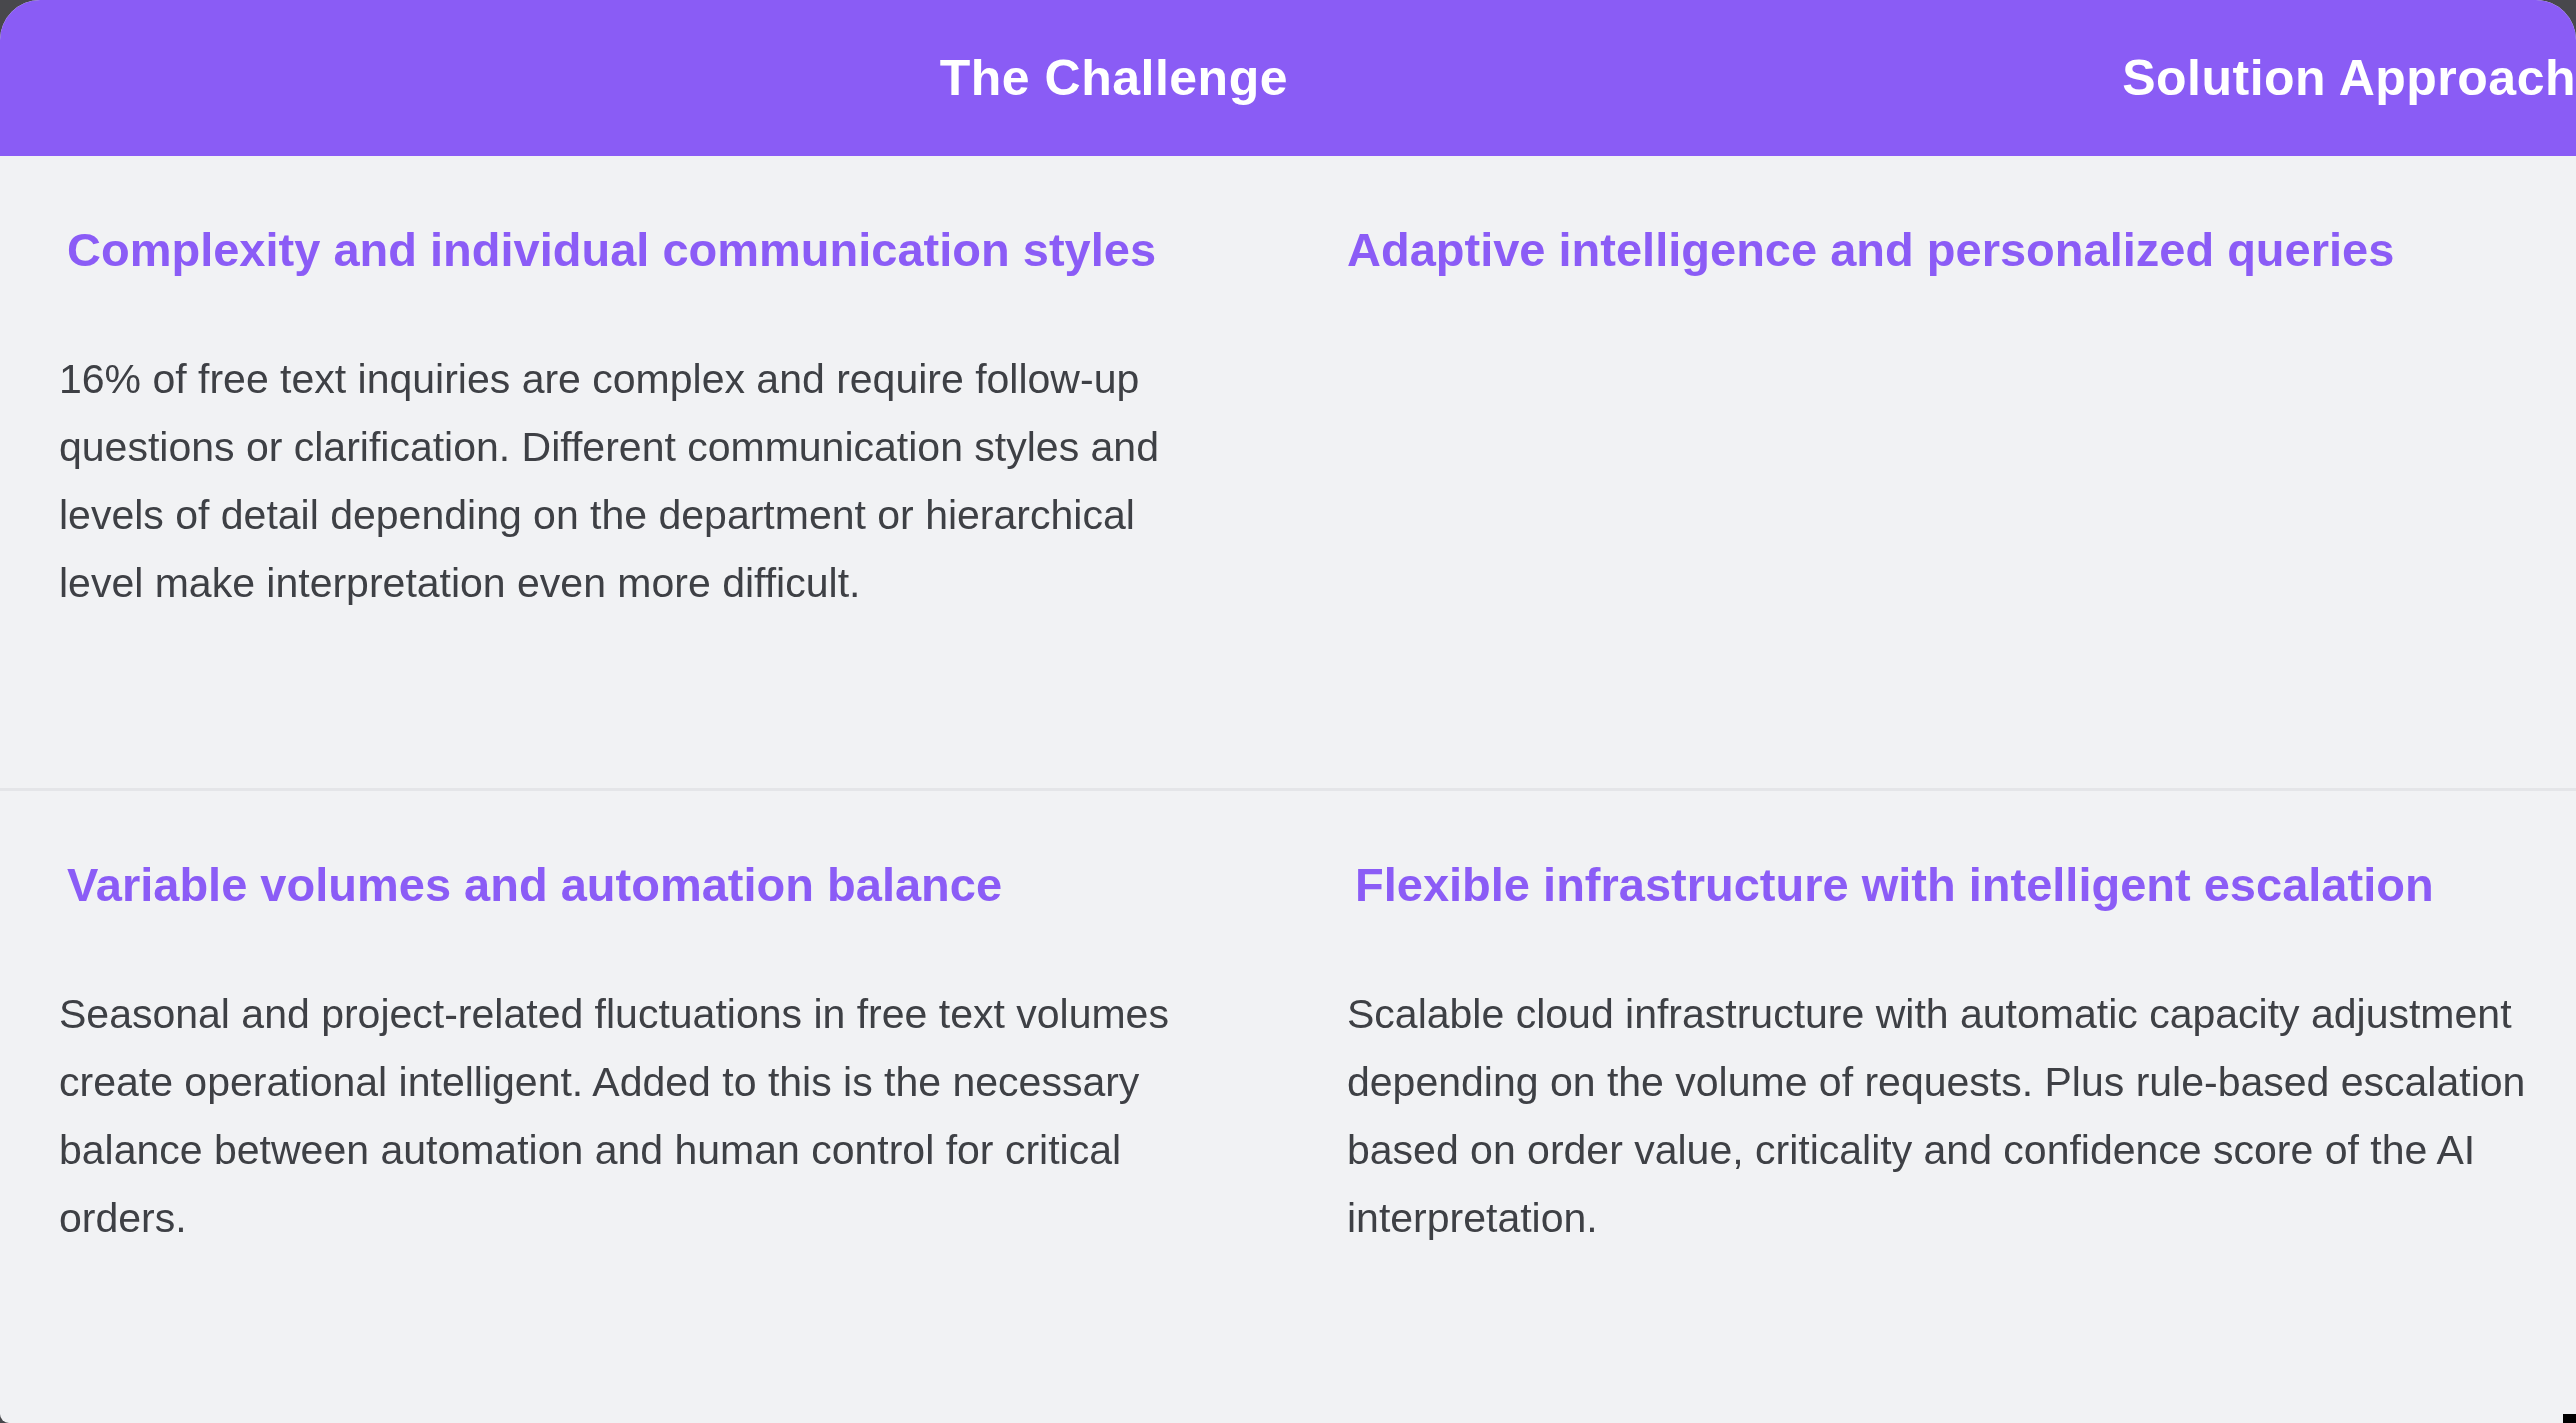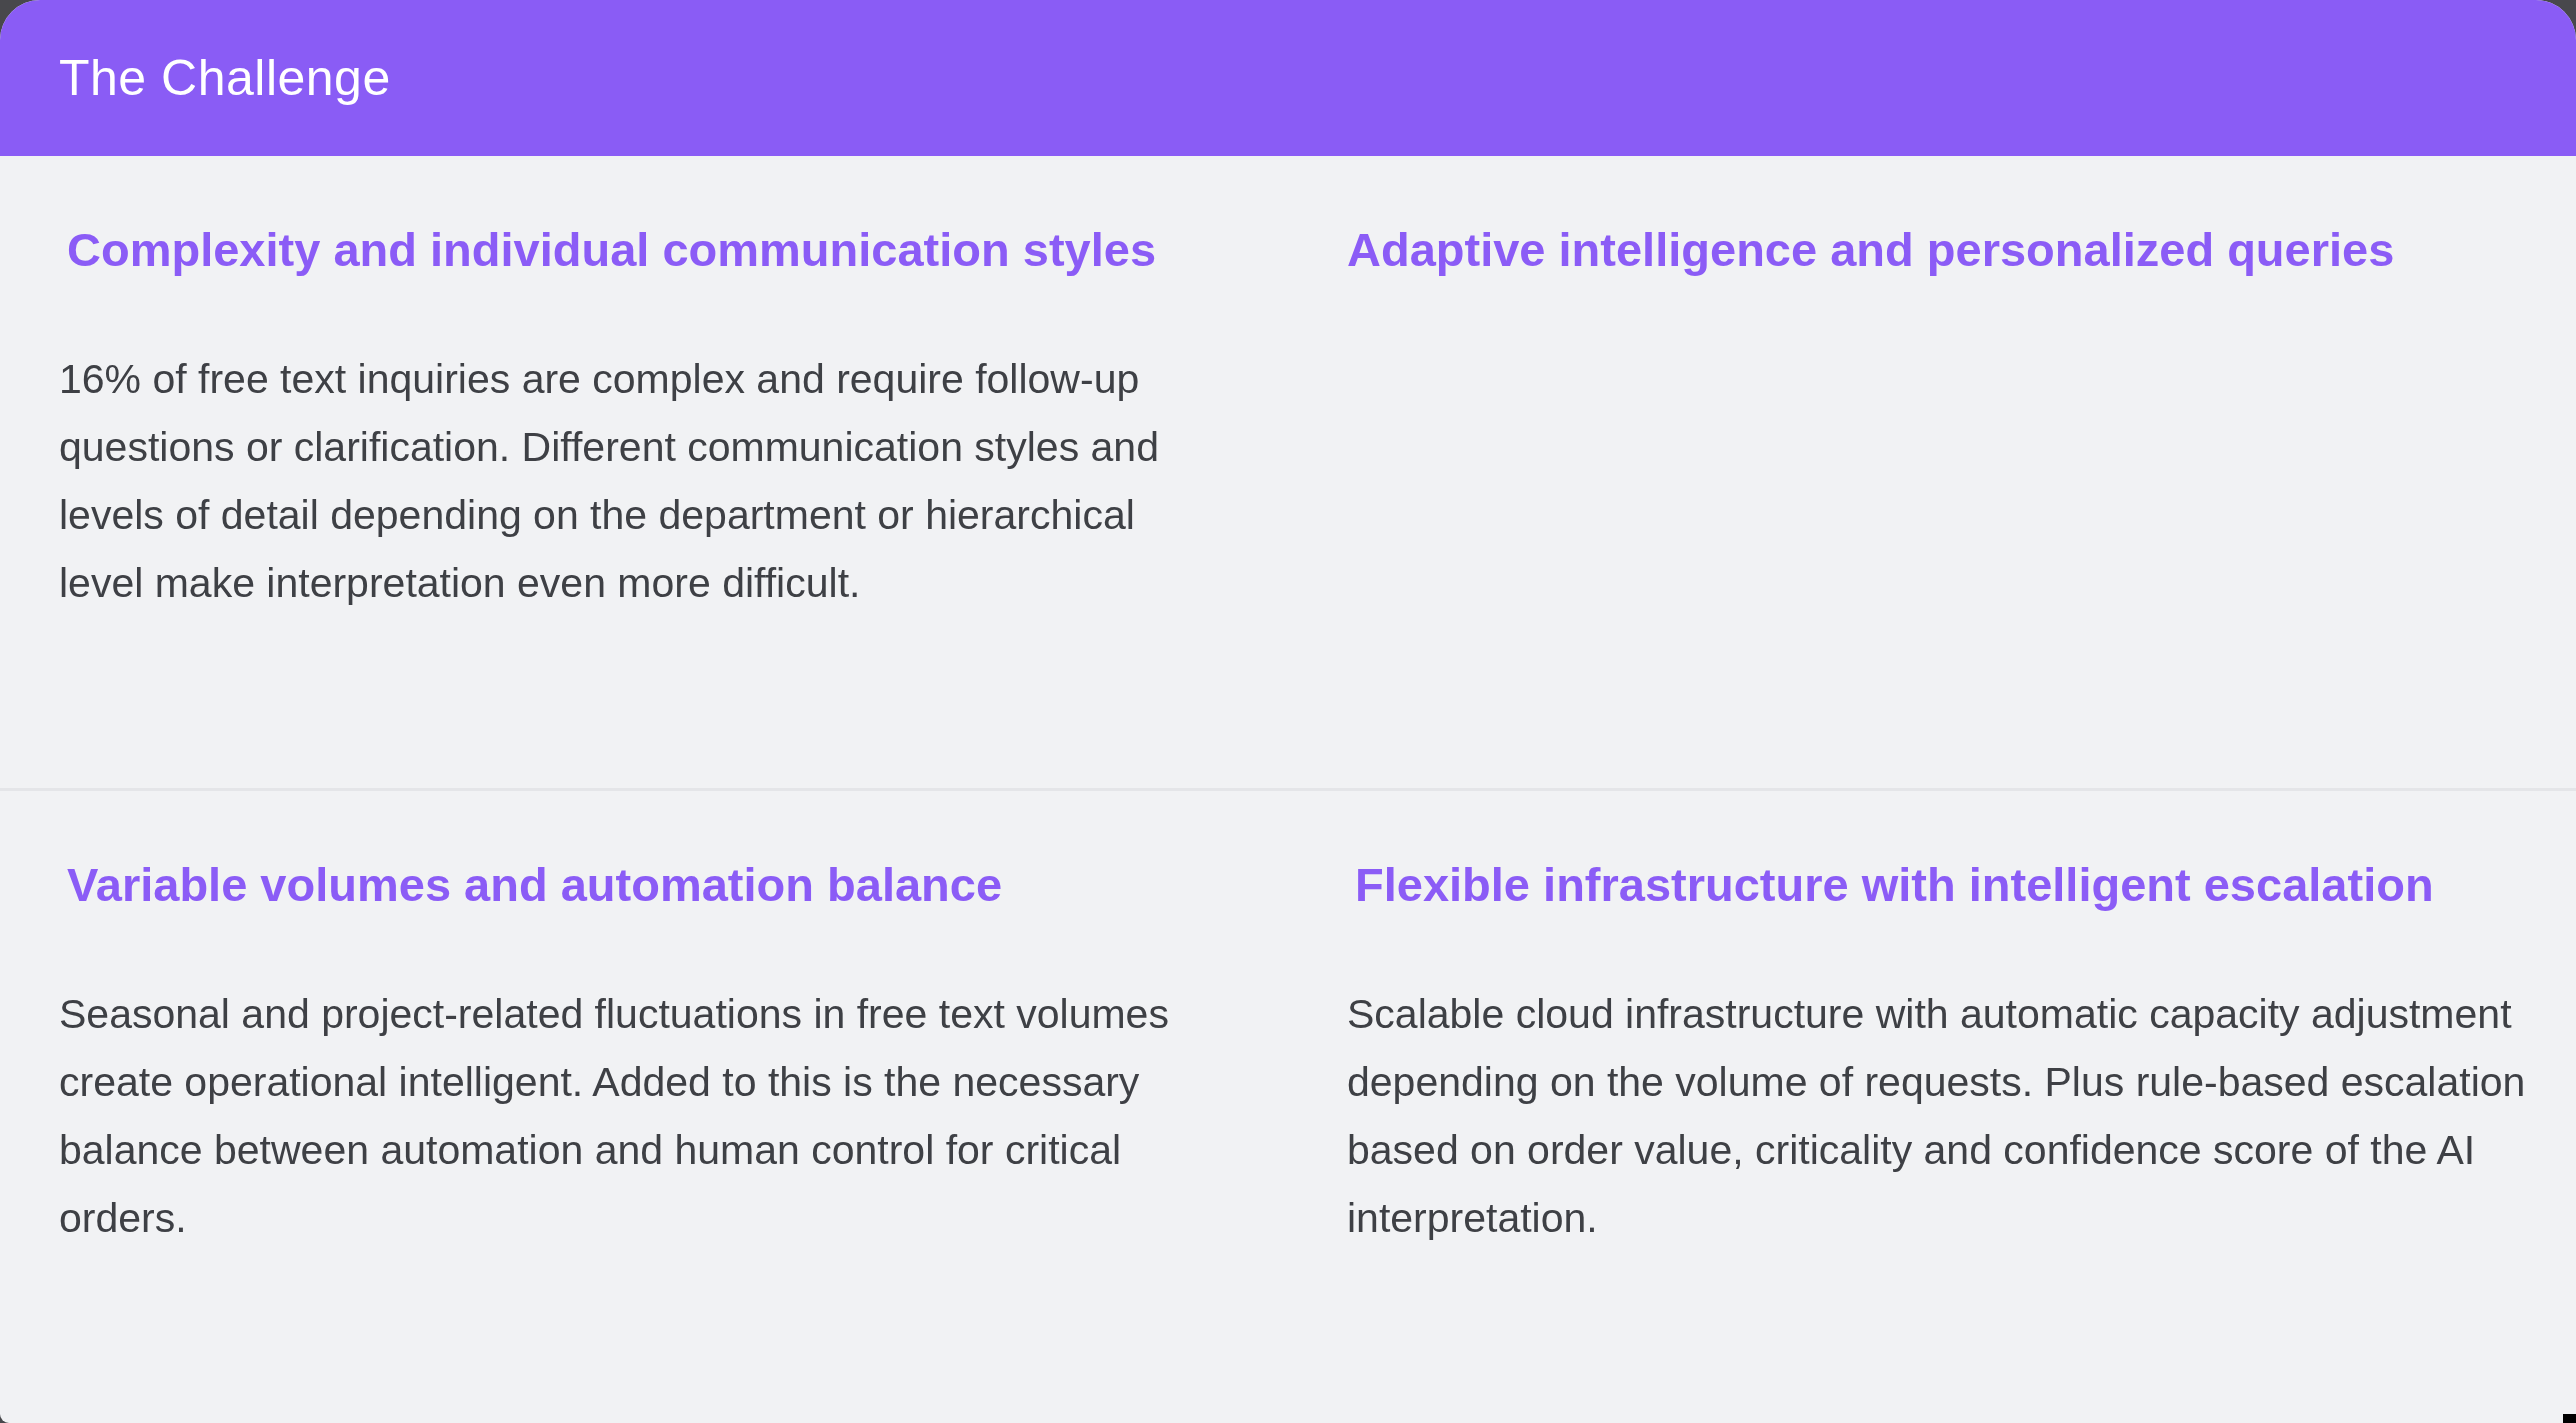--- a/index.html
+++ b/index.html
@@ -26,23 +26,24 @@
   .header-row {
     flex: 0 0 156px;
     background: #8A5CF5;
     display: grid;
     grid-template-columns: 1288px 1288px;
     align-items: center;
   }
   .header-cell {
     color: #FFFFFF;
     font-size: 50px;
-    font-weight: 400;
+    font-weight: 700;
     letter-spacing: 0.5px;
     padding-left: 59px;
+    text-align: right;
   }
   .header-cell.col2 { padding-left: 51px; }
   .table-body {
     flex: 1 1 auto;
     display: flex;
     flex-direction: column;
   }
   .body-row {
     display: grid;
     grid-template-columns: 1288px 1288px;
@@ -80,20 +81,21 @@
     z-index: 10;
   }
 </style>
 </head>
 <body>
 
 <div class="card">
 
   <div class="header-row">
     <div class="header-cell col1">The Challenge</div>
+    <div class="header-cell col2">Solution Approach</div>
   </div>
 
   <div class="table-body">
 
     <div class="body-row">
       <div class="cell col1">
         <h2>Complexity and individual communication styles</h2>
         <p>16% of free text inquiries are complex and require follow-up questions or clarification. Different communication styles and levels of detail depending on the department or hierarchical level make interpretation even more difficult.</p>
       </div>
       <div class="cell col2">

